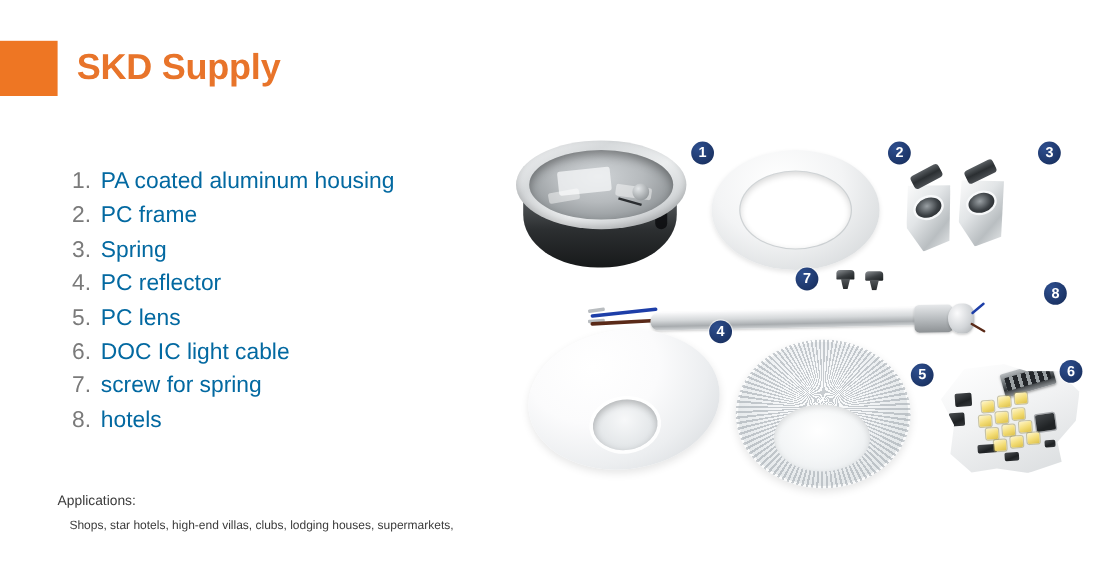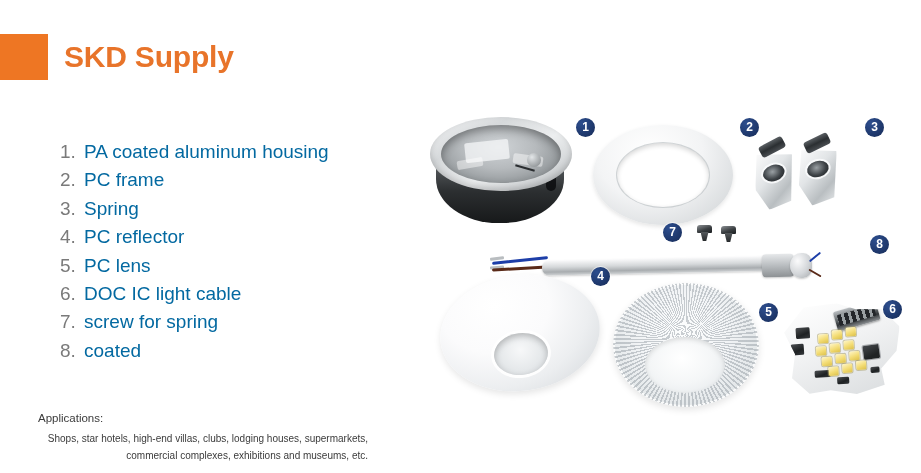--- a/index.html
+++ b/index.html
@@ -55,21 +55,21 @@
   .parts-list-num {
     width: 24px;
     flex: 0 0 24px;
     color: #7a7a7a;
   }
   .parts-list-label { color: #0369a1; }
 
   
   #applications-block {
     position: absolute;
-    left: 38px;
+    left: 48px;
     top: 412px;
     width: 330px;
   }
   #applications-heading {
     font-size: 11.5px;
     color: #3b3b3b;
     font-weight: normal;
     margin-bottom: 6px;
   }
   .applications-line {
@@ -344,28 +344,27 @@
   <div class="parts-list-item">
     <span class="parts-list-num">6.</span>
     <span class="parts-list-label">DOC IC light cable</span>
   </div>
   <div class="parts-list-item">
     <span class="parts-list-num">7.</span>
     <span class="parts-list-label">screw for spring</span>
   </div>
   <div class="parts-list-item">
     <span class="parts-list-num">8.</span>
-    <span class="parts-list-label">coated</span>
+    <span class="parts-list-label">hotels</span>
   </div>
 </div>
 
 <div id="applications-block">
   <div id="applications-heading">Applications:</div>
   <div class="applications-line">Shops, star hotels, high-end villas, clubs, lodging houses, supermarkets,</div>
-  <div class="applications-line">commercial complexes, exhibitions and museums, etc.</div>
 </div>
 
 <div id="product-stage">
 
   <div class="part" id="part-housing">
     <div class="can-body"></div>
     <div class="can-rim"></div>
     <div class="can-cavity">
       <div class="cav-rib r1"></div>
       <div class="cav-rib r2"></div>

